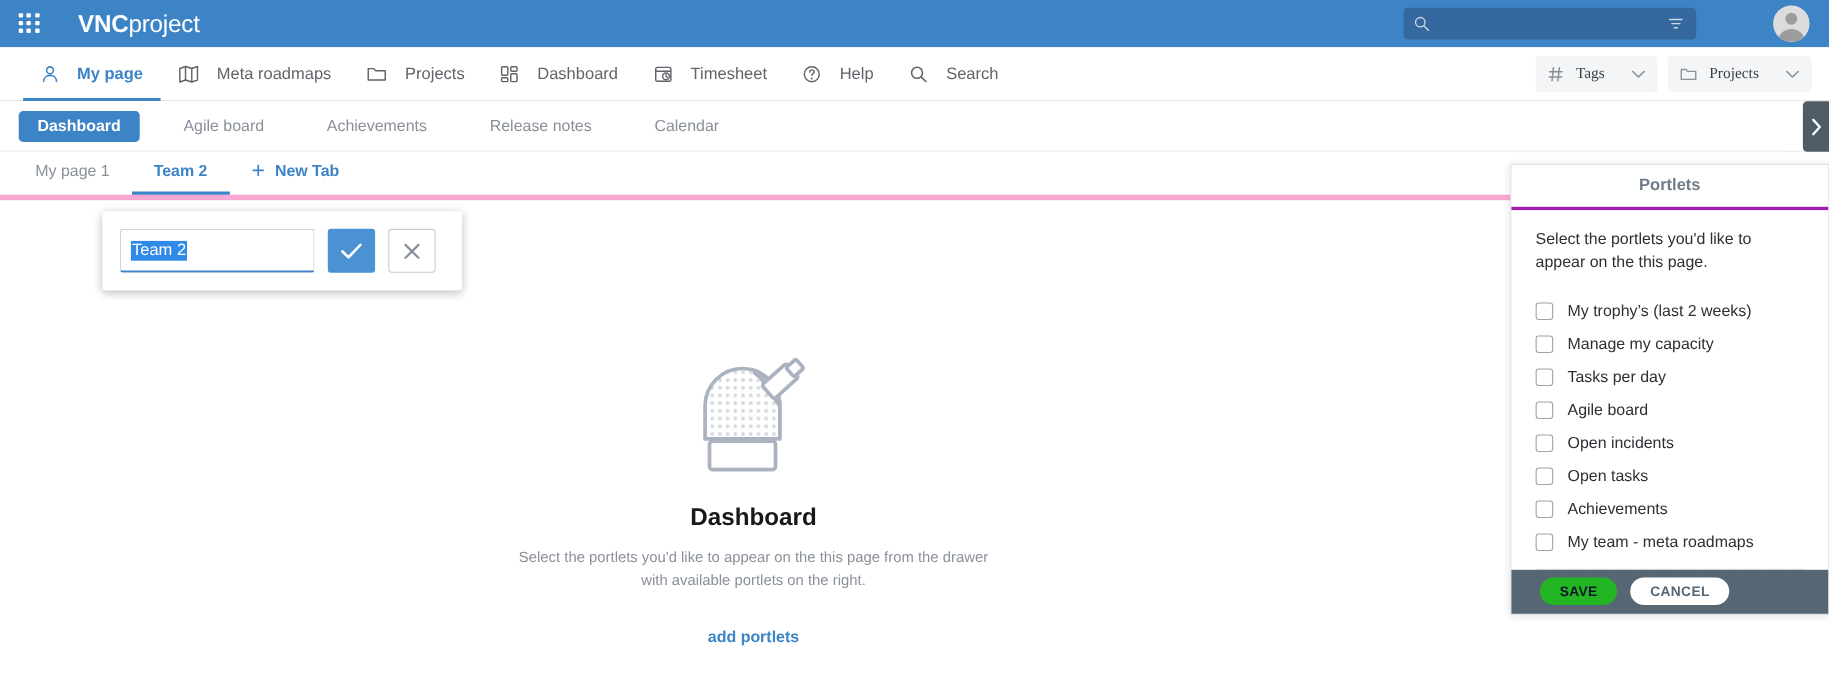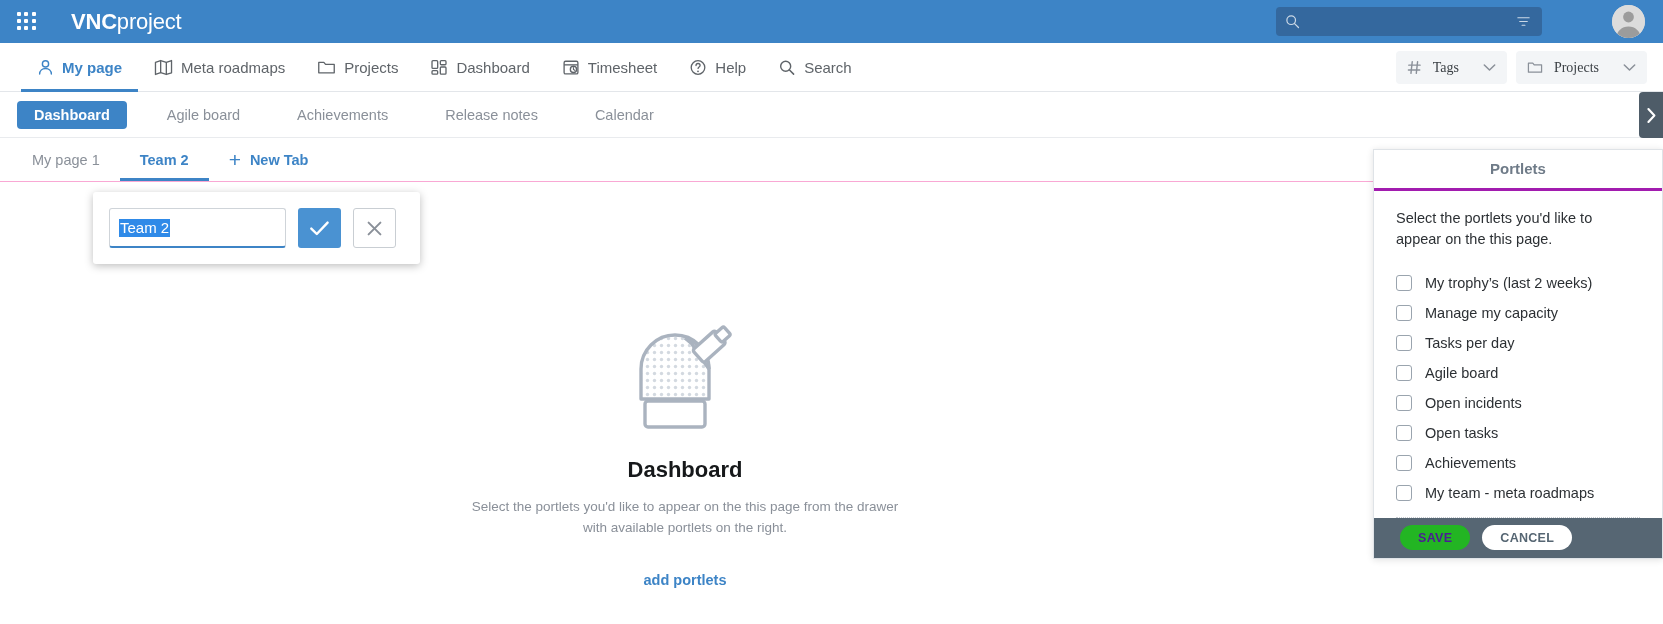--- a/index.html
+++ b/index.html
@@ -41,21 +41,21 @@
   }
   .avatar svg { display:block; }
 
   
   .mainnav {
     position: absolute; top: 43px; left: 0; width: 1663px; height: 49px;
     background: #ffffff; border-bottom: 1px solid #e3e6ea;
     display: flex; align-items: center;
   }
   .navitem {
-    display: flex; align-items: center; gap: 8px;
+    display: flex; align-items: center; gap: 16px;
     height: 49px; padding: 0 16px; cursor: pointer;
     color: #5f6469; font-size: 15px; white-space: nowrap;
   }
   .navitem:first-child { margin-left: 21px; }
   .navitem.active { color: #3d84c6; font-weight: 700; box-shadow: inset 0 -3px 0 #3d84c6; }
   .navitem svg { display: block; }
 
   .navright { position: absolute; right: 16px; top: 8px; display: flex; gap: 9px; }
   .nav-select {
     display: flex; align-items: center; gap: 11px;
@@ -76,21 +76,21 @@
     white-space: nowrap;
   }
   .subtab:first-child { margin-left: 17px; }
   .subtab.active { background: #3d84c6; color: #ffffff; font-weight: 600; }
   .subtab + .subtab { margin-left: 23px; }
 
   
   .pagetabs {
     position: absolute; top: 138px; left: 0; width: 1617px; height: 44px;
     background: #ffffff; display: flex; align-items: flex-end;
-    border-bottom: 1px solid #f9a8d4;
+    border-bottom: 5px solid #f9a8d4;
   }
   .ptab {
     height: 43px; display: flex; align-items: center; padding: 0 20px;
     font-size: 14.5px; color: #8a9099; cursor: pointer; white-space: nowrap;
   }
   .ptab:first-child { margin-left: 12px; }
   .ptab.active { color: #3d84c6; font-weight: 700; box-shadow: inset 0 -3px 0 #3d84c6; }
   .ptab-new { color: #3d84c6; font-weight: 700; display:flex; align-items:center; gap:9px; }
   .ptab-new .plus { font-size: 21px; font-weight: 400; line-height: 1; }
 
@@ -169,21 +169,21 @@
     width: 16px; height: 16px; border: 1.6px solid #9aa4ae; border-radius: 3px;
     background: #ffffff; flex: none;
   }
   .plabel { font-size: 14.5px; color: #2c3034; white-space: nowrap; }
   .portlets-sep { margin: 9px 22px 0 22px; border-top: 1px dotted #c6cbd1; }
   .portlets-footer {
     height: 43px; background: #566673; display: flex; align-items: center;
     gap: 12px; padding-left: 26px;
   }
   .btn-save {
-    height: 25px; padding: 0 18px; background: #23b523; color: #4c1d95;
+    height: 25px; padding: 0 18px; background: #23b523; color: #0f172a;
     border: none; border-radius: 13px; font-size: 12.5px; font-weight: 700;
     font-family: inherit; cursor: pointer; letter-spacing: .3px;
   }
   .btn-cancel2 {
     height: 25px; padding: 0 18px; background: #ffffff; color: #566673;
     border: none; border-radius: 13px; font-size: 12.5px; font-weight: 700;
     font-family: inherit; cursor: pointer; letter-spacing: .3px;
   }
 </style>
 </head>

